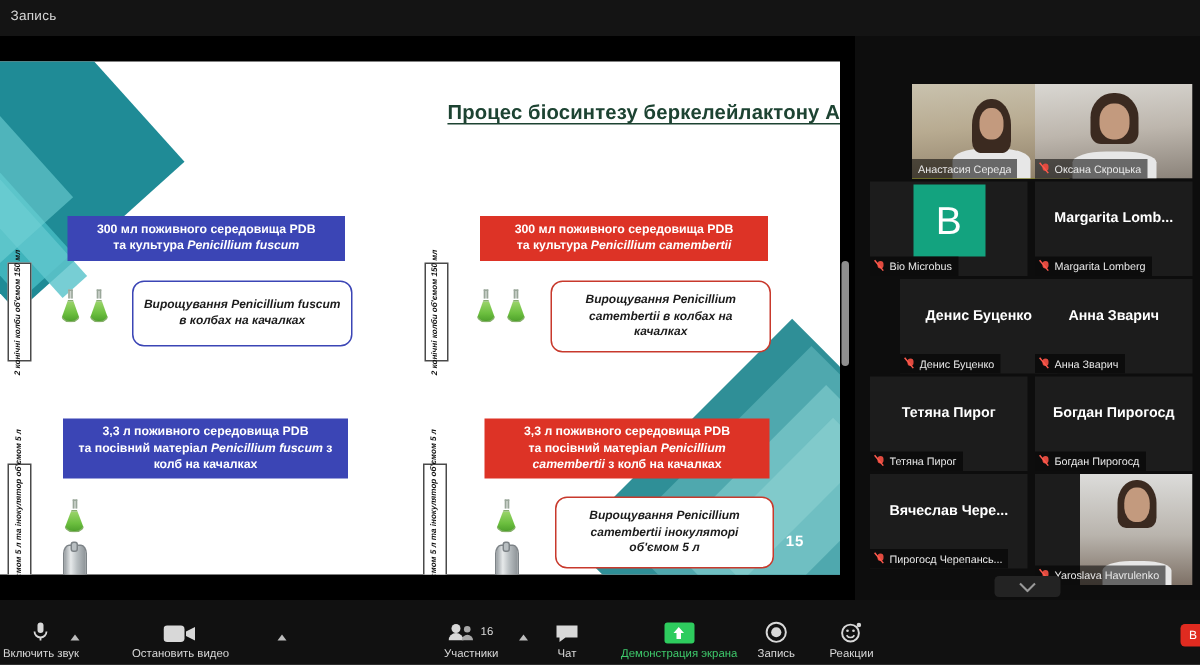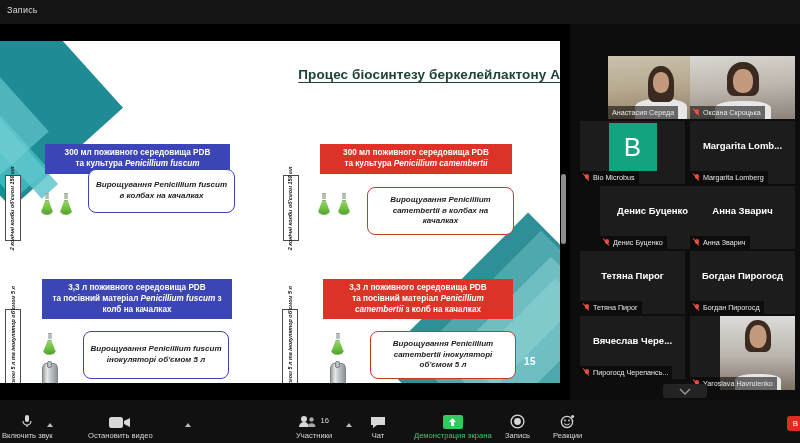--- a/index.html
+++ b/index.html
@@ -180,21 +180,21 @@
         <span>та культура </span><i>Penicillium fuscum</i>
       </div>
       <div class="flask" style="left:40px; top:152px; width:14px; height:22px;">
         <div class="neck"></div>
           <div class="bulb" style="height:15px;"></div>
       </div>
       <div class="flask" style="left:59px; top:152px; width:14px; height:22px;">
         <div class="neck"></div>
           <div class="bulb" style="height:15px;"></div>
       </div>
-      <div class="note blue" style="left:88px; top:128px; width:147px; height:44px;">
+      <div class="note blue" style="left:88px; top:146px; width:147px; height:44px;">
         <span>Вирощування Penicillium fuscum в колбах на качалках</span>
       </div>
 
       <div class="vlabel" style="left:283px; top:134px; width:16px; height:66px;">
         <span>2 конічні колби об'ємом 150 мл</span>
       </div>
       <div class="hdr red" style="left:320px; top:103px; width:192px;">
         <span>300 мл поживного середовища PDB</span><br>
         <span>та культура </span><i>Penicillium camembertii</i>
       </div>
@@ -215,23 +215,20 @@
       </div>
       <div class="hdr blue" style="left:42px; top:238px; width:190px;">
         <span>3,3 л поживного середовища PDB</span><br>
         <span>та посівний матеріал </span><i>Penicillium fuscum</i><span> з колб на качалках</span>
       </div>
       <div class="flask" style="left:42px; top:292px; width:15px; height:22px;">
         <div class="neck"></div>
           <div class="bulb" style="height:15px;"></div>
       </div>
       <div class="reactor" style="left:42px; top:322px; width:16px; height:28px;"></div>
-      <div class="note blue" style="left:83px; top:290px; width:146px; height:48px;">
-        <span>Вирощування Penicillium fuscum інокуляторі об'ємом 5 л</span>
-      </div>
 
       <div class="vlabel" style="left:282px; top:268px; width:16px; height:78px;">
         <span>Колба об'ємом 5 л та інокулятор об'ємом 5 л</span>
       </div>
       <div class="hdr red" style="left:323px; top:238px; width:190px;">
         <span>3,3 л поживного середовища PDB</span><br>
         <span>та посівний матеріал </span><i>Penicillium camembertii</i><span> з колб на качалках</span>
       </div>
       <div class="flask" style="left:330px; top:292px; width:15px; height:22px;">
         <div class="neck"></div>

